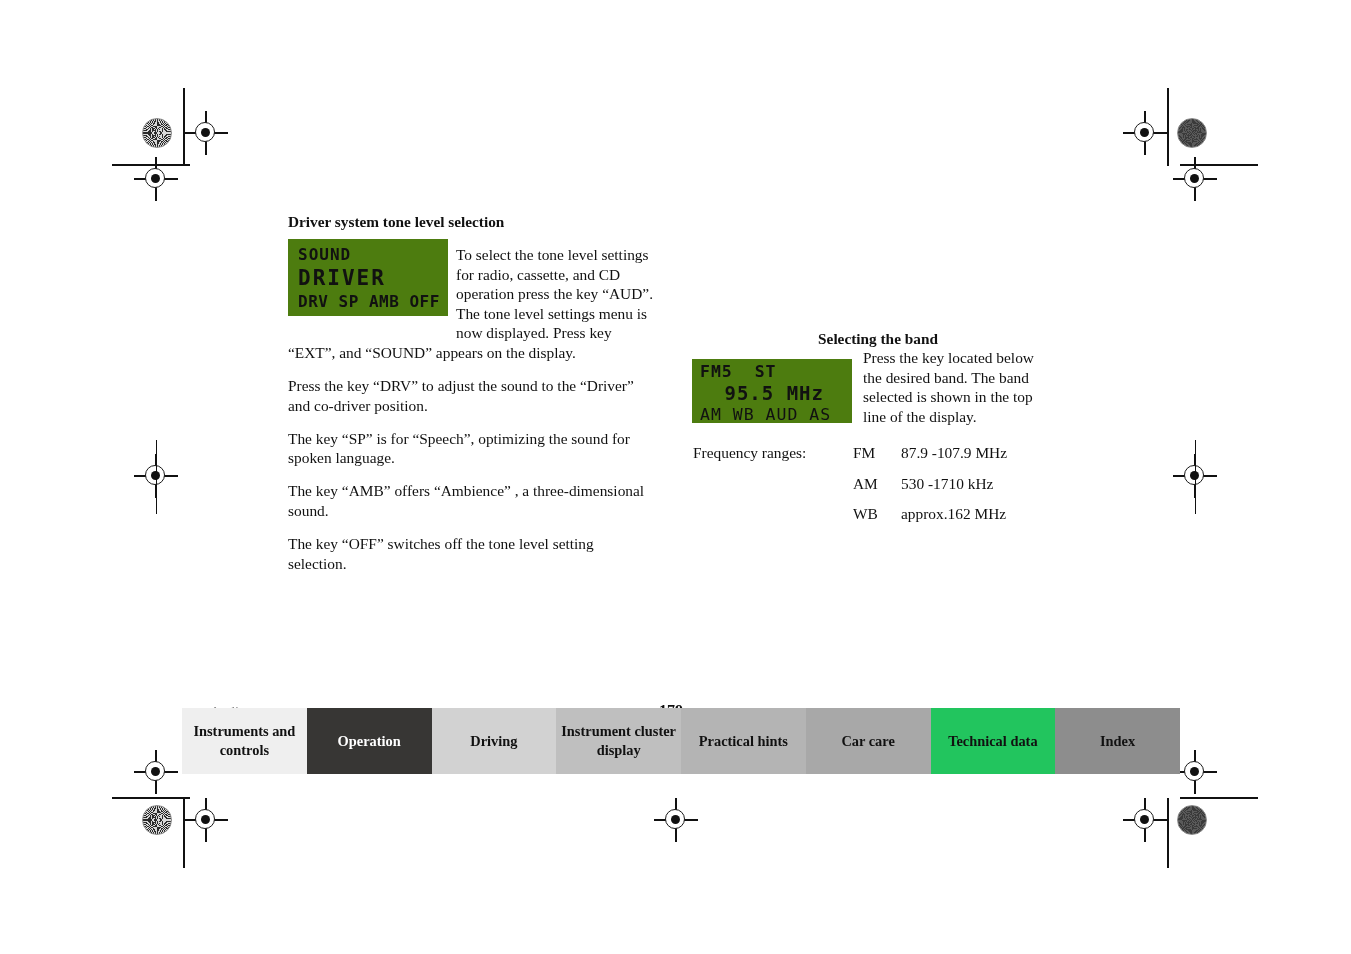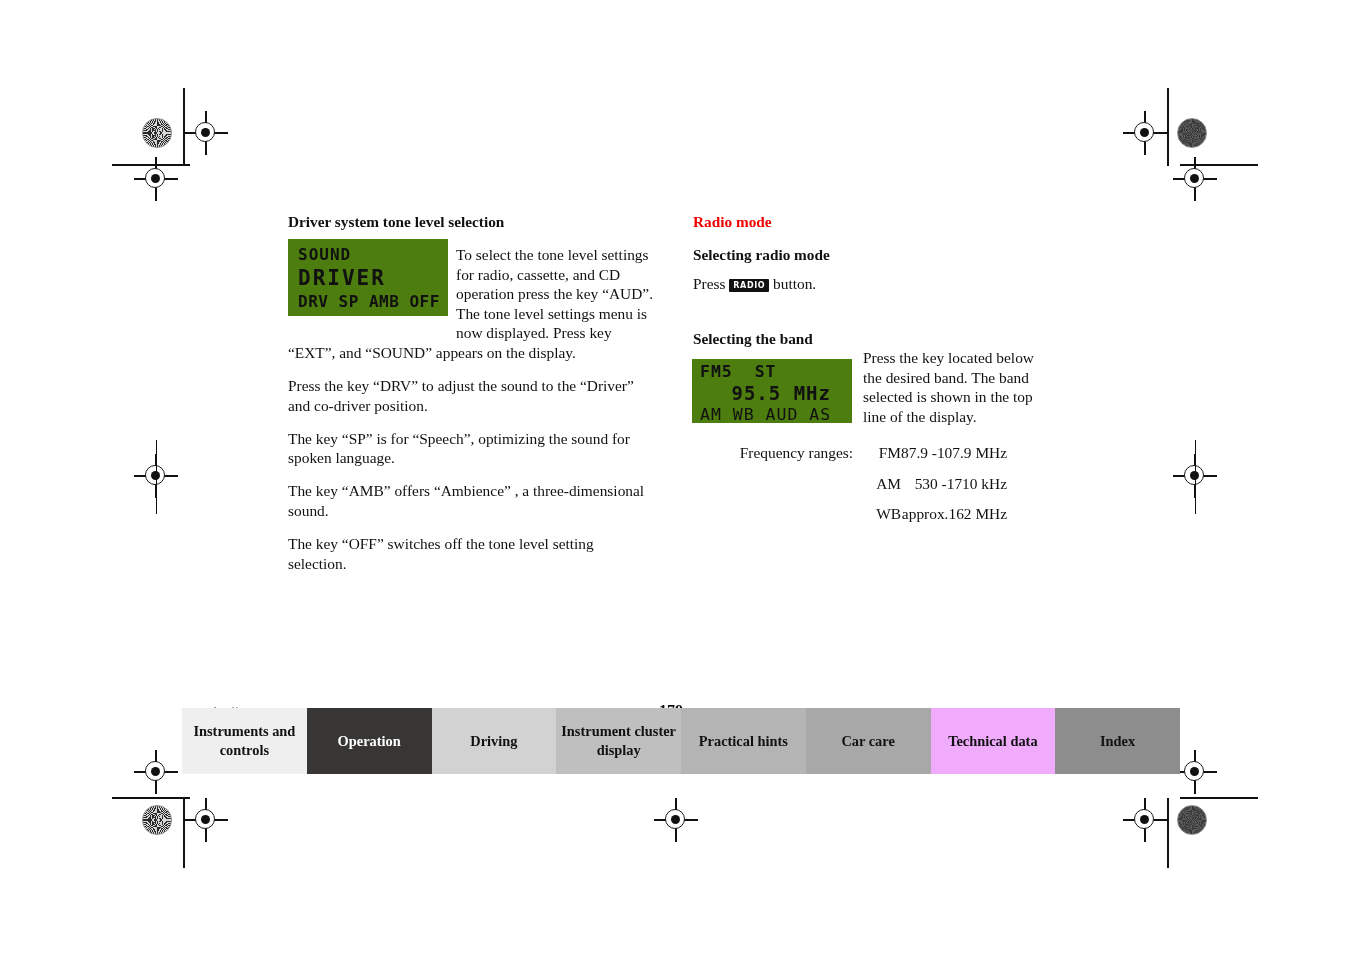--- a/index.html
+++ b/index.html
@@ -137,21 +137,21 @@
     font-size: 16px;
     line-height: 22px;
     font-weight: bold;
     letter-spacing: 0.5px;
   }
 
   .lcd-radio {
     position: absolute;
     left: 692px; top: 359px;
     width: 160px; height: 64px;
-    padding: 3px 5px 0 8px;
+    padding: 3px 12px 0 8px;
   }
   .lcd-radio .r1 {
     font-size: 16.5px;
     line-height: 20px;
     font-weight: bold;
     letter-spacing: 1px;
   }
   .lcd-radio .r2 {
     font-size: 19px;
     line-height: 23px;
@@ -195,21 +195,20 @@
     top: 443px;
     font-size: 15.4px;
     line-height: 19.6px;
     color: #111;
   }
   .freqtable table { border-collapse: collapse; }
   .freqtable td {
     padding: 0 0 11px 0;
     vertical-align: top;
     white-space: nowrap;
-    text-align: right;
   }
   .freqtable td.c1 { width: 160px; }
   .freqtable td.c2 { width: 48px; }
 
   
   .footer-label {
     position: absolute;
     left: 210px; top: 704px;
     font-size: 14.5px;
     color: #8a8a8a;
@@ -369,32 +368,23 @@
     <p class="para">The key “AMB” offers “Ambience” , a three-dimensional sound.</p>
     <p class="para">The key “OFF” switches off the tone level setting selection.</p>
   </div>
 
   <div class="lcd lcd-sound">
     <div class="row r1">SOUND</div>
     <div class="row r2">DRIVER</div>
     <div class="row r3">DRV SP AMB OFF</div>
   </div>
 
-  <div class="col" style="left:693px; top:212px; width:370px;">
-    <h3 class="hdg red" style="color: rgb(238, 0, 0);">Radio mode</h3>
-    <h3 class="hdg" style="margin-bottom:10px;">Selecting radio mode</h3>
-    <p class="para">
-      <span>Press</span>
-      <span class="keybtn">RADIO</span>
-      <span>button.</span>
-    </p>
-  </div>
 
   <div class="col" style="left:693px; top:329px; width:370px;">
-    <h3 class="hdg" style="margin-bottom:12px;">Selecting the band</h3>
+    <h3 class="hdg" style="margin-bottom:12px;text-align:center;">Selecting the band</h3>
   </div>
 
   <div class="lcd lcd-radio">
     <div class="row r1">FM5  ST</div>
     <div class="row r2">95.5 MHz</div>
     <div class="row r3">AM WB AUD AS</div>
   </div>
 
   <div class="col" style="left:863px; top:348px; width:192px;">
     <p class="para">Press the key located below the desired band. The band selected is shown in the top line of the display.</p>
@@ -437,21 +427,21 @@
       </div>
     <div class="tab" style="background: rgb(191, 191, 191); color: rgb(17, 17, 17);">
         <span>Instrument cluster display</span>
       </div>
     <div class="tab" style="background: rgb(180, 180, 180); color: rgb(17, 17, 17);">
         <span>Practical hints</span>
       </div>
     <div class="tab" style="background: rgb(168, 168, 168); color: rgb(17, 17, 17);">
         <span>Car care</span>
       </div>
-    <div class="tab" style="background: #f0abfc; color: rgb(17, 17, 17);">
+    <div class="tab" style="background: #22c55e; color: rgb(17, 17, 17);">
         <span>Technical data</span>
       </div>
     <div class="tab" style="background: rgb(141, 141, 141); color: rgb(17, 17, 17);">
         <span>Index</span>
       </div>
   </div>
 
 </div>
 
 </body></html>

